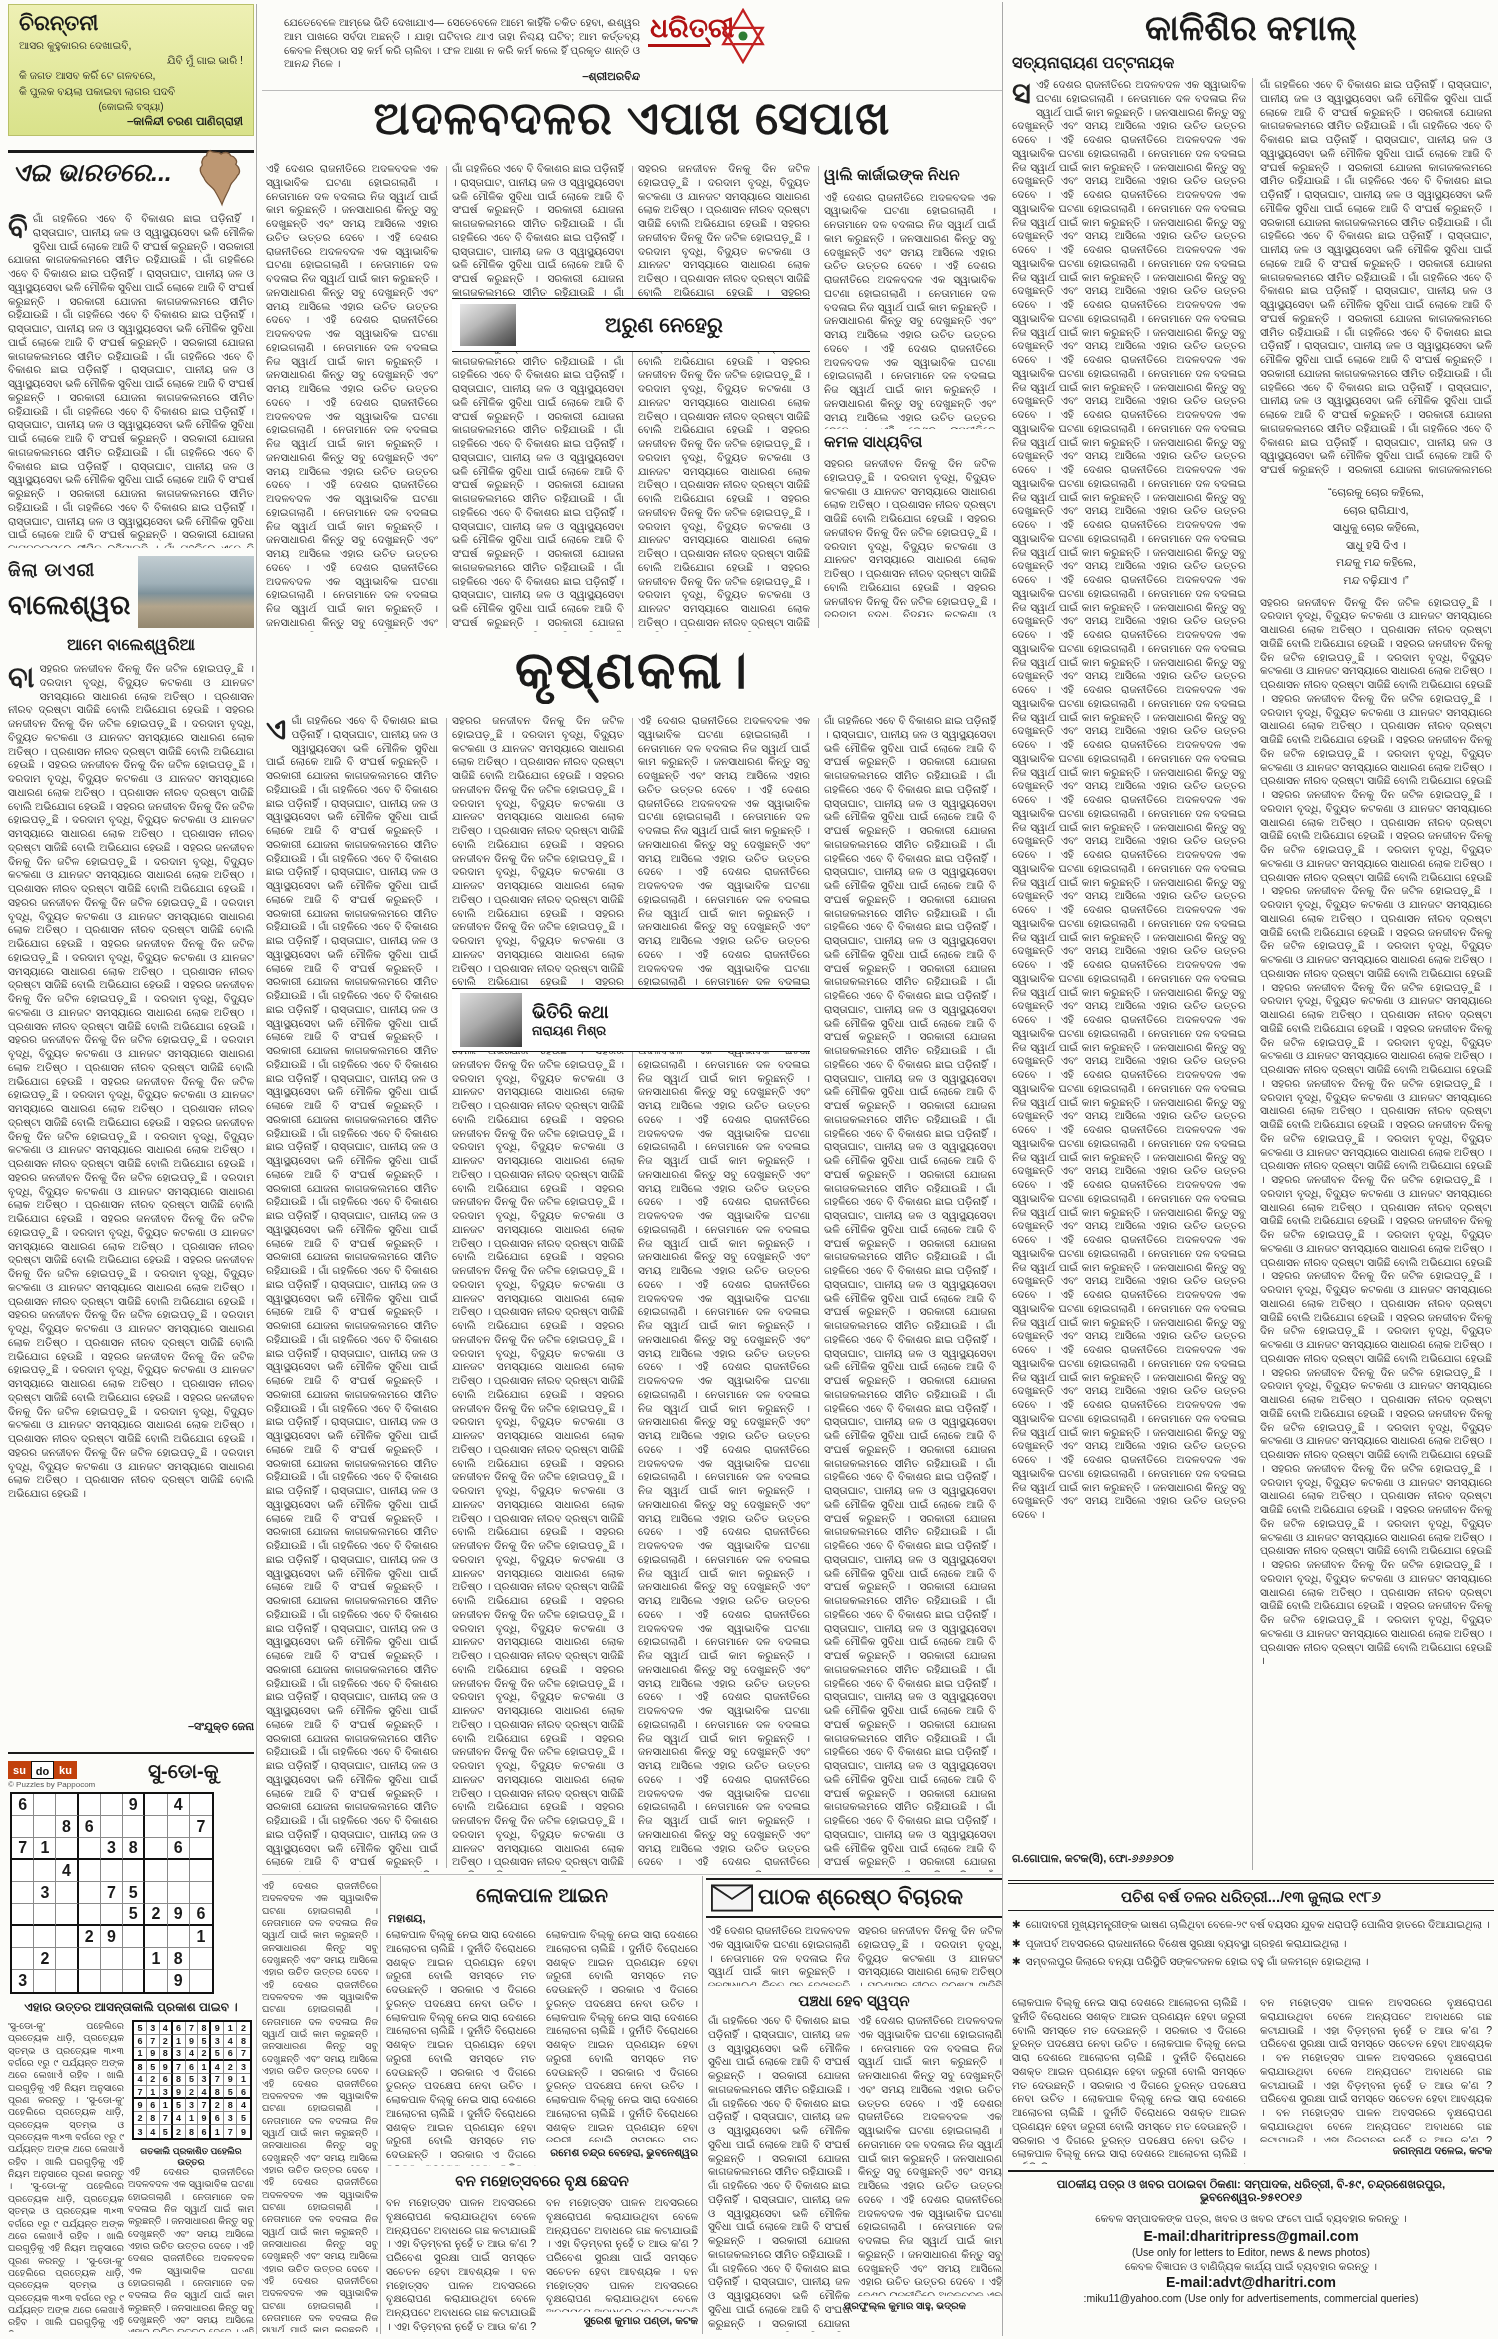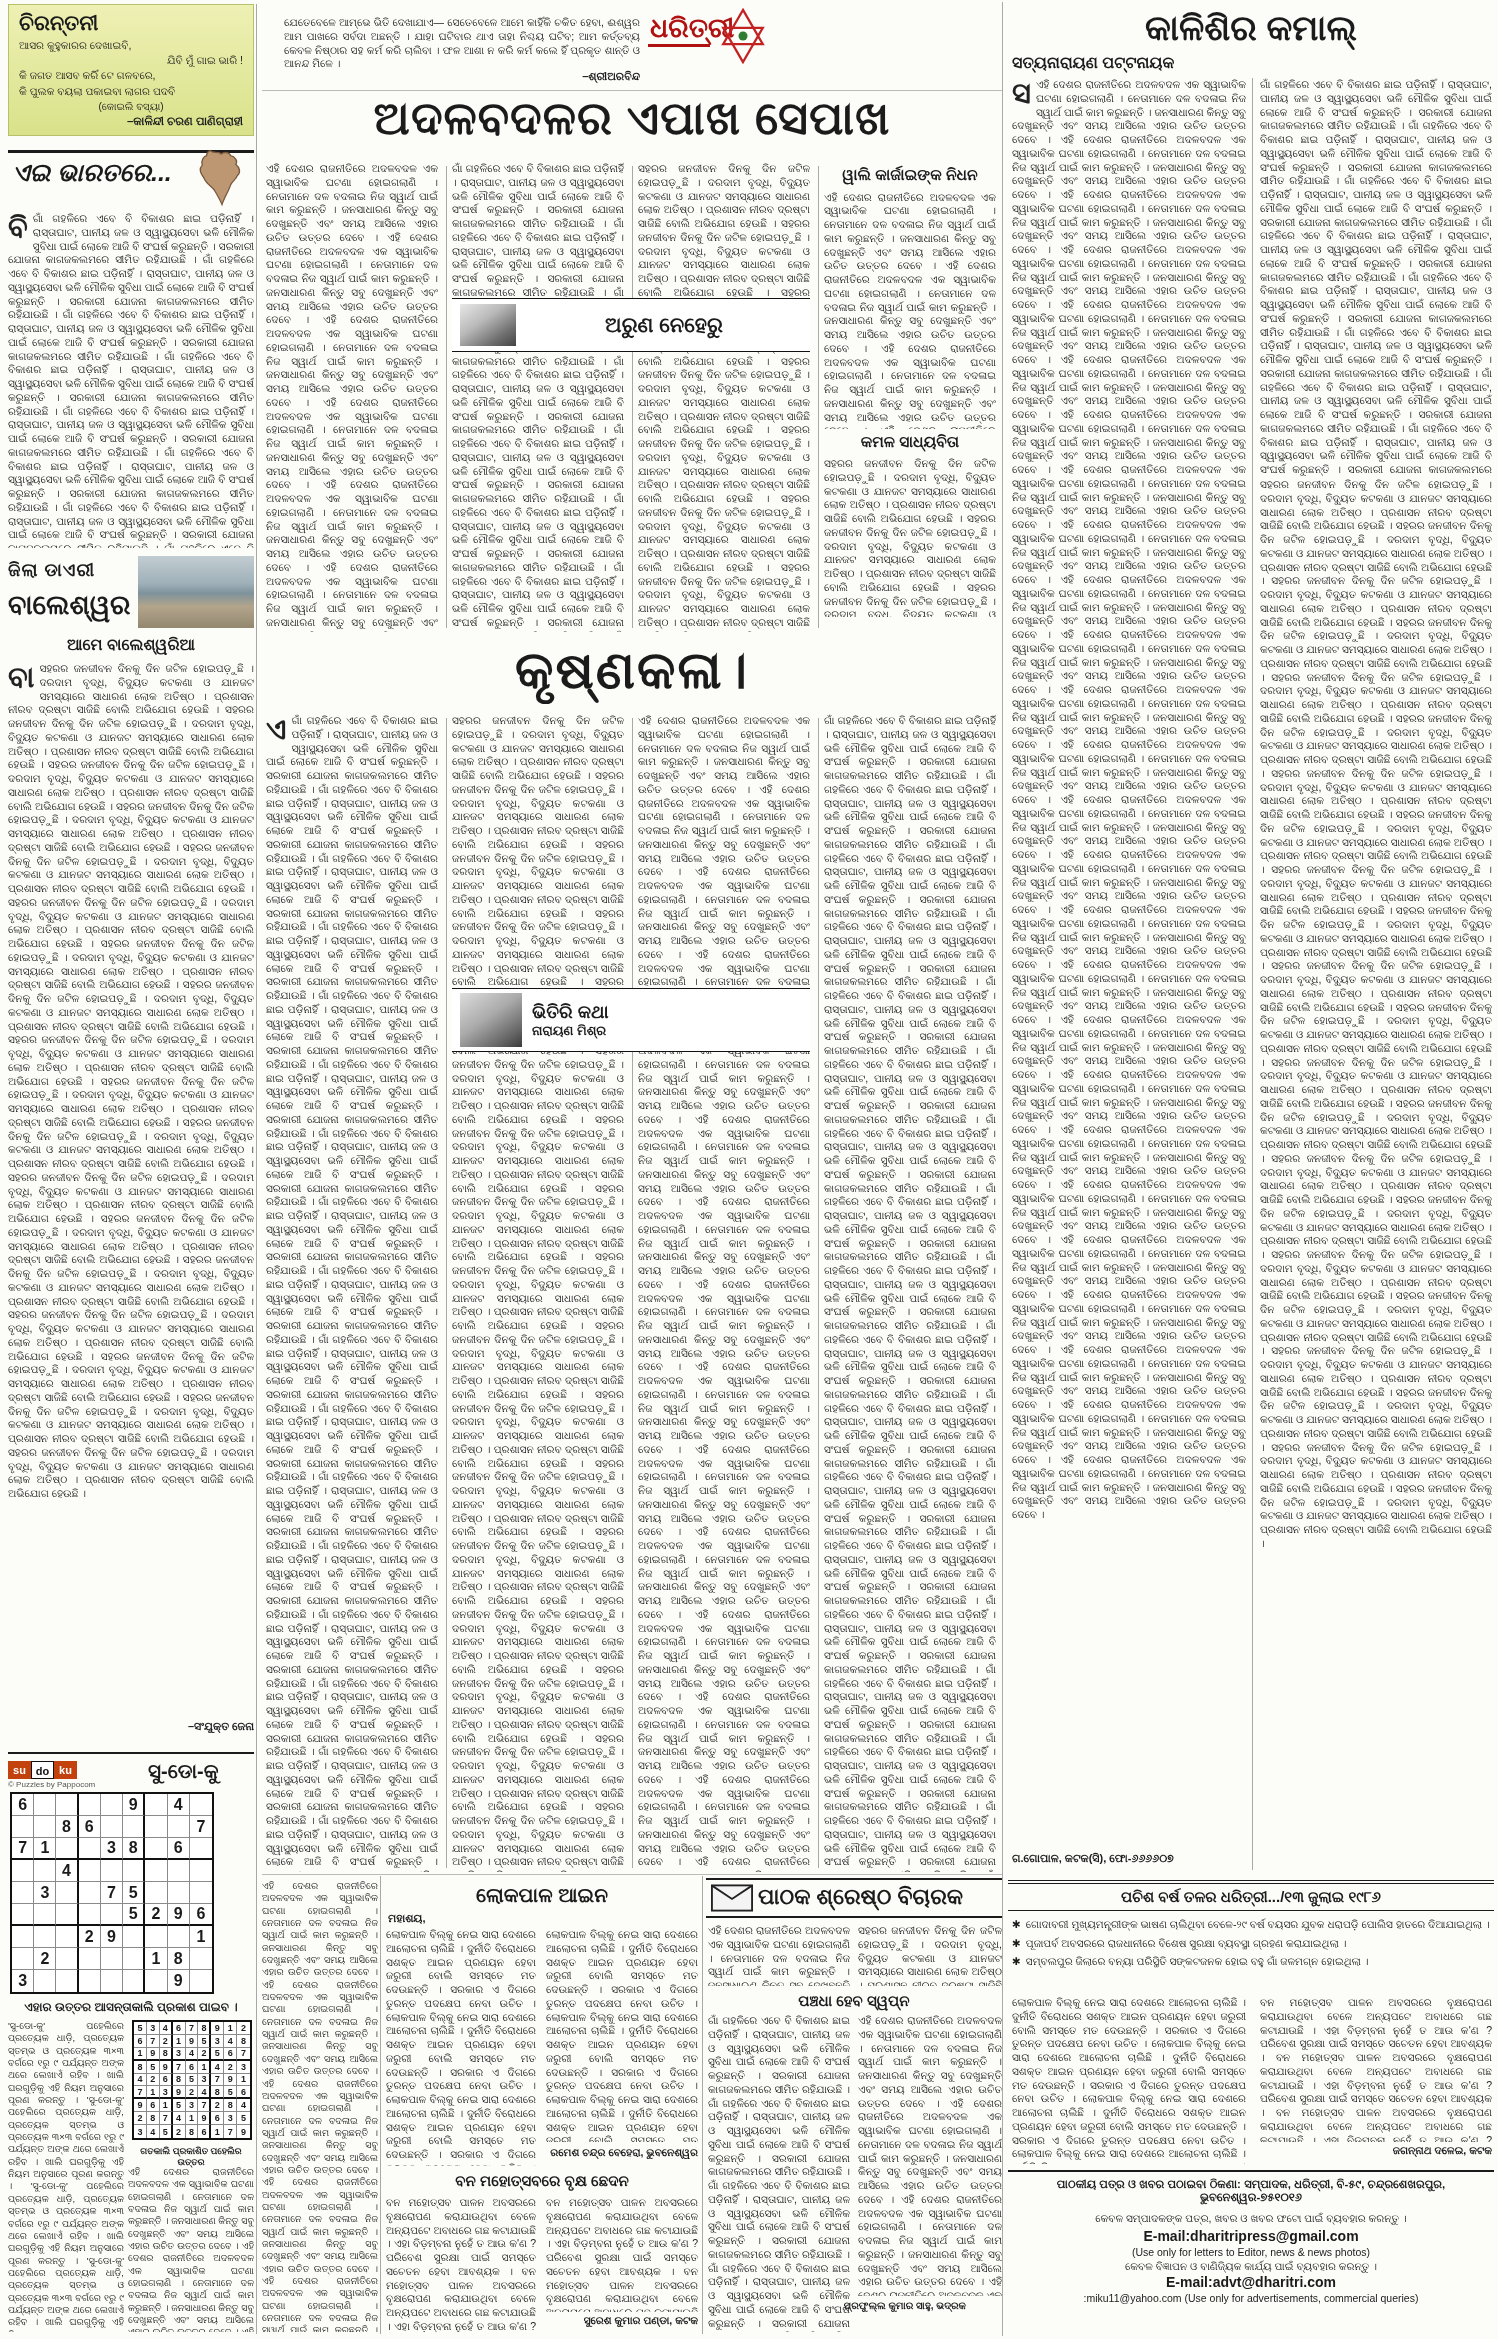--- a/index.html
+++ b/index.html
@@ -8,21 +8,21 @@
   .abs{position:absolute}
   .txt{font-size:10.5px;line-height:1.31;text-align:justify;overflow:hidden;color:#222;word-break:break-word}
   .small{font-size:9.5px;line-height:1.3}
   .bold{font-weight:bold}
   .center{text-align:center}
   .right{text-align:right}
   .vr{position:absolute;width:1px;background:#a8a8a8}
   .hr{position:absolute;background:#1b1b1b}
   .hrlight{position:absolute;background:#bbb}
   .dc{float:left;font-size:29px;font-weight:bold;line-height:.95;padding:2px 5px 0 0}
-  .subhead{font-weight:bold;text-align:center;font-size:15.5px;line-height:1.2;padding:4px 0 6px}
+  .subhead{font-weight:bold;font-size:15.5px;line-height:1.2;padding:4px 0 6px}
   .sig{font-weight:bold;font-size:11px;overflow:hidden;white-space:nowrap}
   
   #poem{background:linear-gradient(180deg,#eef0b4,#d9e28a);border:1px solid #b9c06a;padding:6px 10px;overflow:hidden}
   #poem .ptitle{font-size:21px;font-weight:bold;margin-bottom:3px}
   #poem .pline{font-size:10.5px;line-height:1.45}
   #poem .pnote{font-size:10px;text-align:center;margin-top:2px}
   #poem .pauthor{font-size:11.5px;font-weight:bold;text-align:right;margin-top:2px}
   
   .mast{color:#b01212;font-weight:bold;font-size:27px;line-height:1.05;text-align:center;border-bottom:3px solid #b01212;padding:4px 2px 2px}
   
@@ -355,20 +355,28 @@
 <div class="abs sig right" style="left:822px;top:2300px;width:144px;font-size:10px">ପ୍ରଫୁଲ୍ଲ କୁମାର ସାହୁ, ଭଦ୍ରକ</div>
 
 <div class="abs h-right" style="left:1008px;top:8px;width:486px;height:42px">କାଳିଶିର କମାଲ୍</div>
 <div class="abs bold" style="left:1012px;top:54px;font-size:16px">ସତ୍ୟନାରାୟଣ ପଟ୍ଟନାୟକ</div>
 <div class="abs txt" style="left:1012px;top:78px;width:234px;height:1770px">
   <span class="dc">ସ</span><span>ଏହି ଦେଶର ରାଜନୀତିରେ ଅଦଳବଦଳ ଏକ ସ୍ୱାଭାବିକ ଘଟଣା ହୋଇଗଲାଣି । ନେତାମାନେ ଦଳ ବଦଳାଇ ନିଜ ସ୍ୱାର୍ଥ ପାଇଁ କାମ କରୁଛନ୍ତି । ଜନସାଧାରଣ କିନ୍ତୁ ସବୁ ଦେଖୁଛନ୍ତି ଏବଂ ସମୟ ଆସିଲେ ଏହାର ଉଚିତ ଉତ୍ତର ଦେବେ । ଏହି ଦେଶର ରାଜନୀତିରେ ଅଦଳବଦଳ ଏକ ସ୍ୱାଭାବିକ ଘଟଣା ହୋଇଗଲାଣି । ନେତାମାନେ ଦଳ ବଦଳାଇ ନିଜ ସ୍ୱାର୍ଥ ପାଇଁ କାମ କରୁଛନ୍ତି । ଜନସାଧାରଣ କିନ୍ତୁ ସବୁ ଦେଖୁଛନ୍ତି ଏବଂ ସମୟ ଆସିଲେ ଏହାର ଉଚିତ ଉତ୍ତର ଦେବେ । ଏହି ଦେଶର ରାଜନୀତିରେ ଅଦଳବଦଳ ଏକ ସ୍ୱାଭାବିକ ଘଟଣା ହୋଇଗଲାଣି । ନେତାମାନେ ଦଳ ବଦଳାଇ ନିଜ ସ୍ୱାର୍ଥ ପାଇଁ କାମ କରୁଛନ୍ତି । ଜନସାଧାରଣ କିନ୍ତୁ ସବୁ ଦେଖୁଛନ୍ତି ଏବଂ ସମୟ ଆସିଲେ ଏହାର ଉଚିତ ଉତ୍ତର ଦେବେ । ଏହି ଦେଶର ରାଜନୀତିରେ ଅଦଳବଦଳ ଏକ ସ୍ୱାଭାବିକ ଘଟଣା ହୋଇଗଲାଣି । ନେତାମାନେ ଦଳ ବଦଳାଇ ନିଜ ସ୍ୱାର୍ଥ ପାଇଁ କାମ କରୁଛନ୍ତି । ଜନସାଧାରଣ କିନ୍ତୁ ସବୁ ଦେଖୁଛନ୍ତି ଏବଂ ସମୟ ଆସିଲେ ଏହାର ଉଚିତ ଉତ୍ତର ଦେବେ । ଏହି ଦେଶର ରାଜନୀତିରେ ଅଦଳବଦଳ ଏକ ସ୍ୱାଭାବିକ ଘଟଣା ହୋଇଗଲାଣି । ନେତାମାନେ ଦଳ ବଦଳାଇ ନିଜ ସ୍ୱାର୍ଥ ପାଇଁ କାମ କରୁଛନ୍ତି । ଜନସାଧାରଣ କିନ୍ତୁ ସବୁ ଦେଖୁଛନ୍ତି ଏବଂ ସମୟ ଆସିଲେ ଏହାର ଉଚିତ ଉତ୍ତର ଦେବେ । ଏହି ଦେଶର ରାଜନୀତିରେ ଅଦଳବଦଳ ଏକ ସ୍ୱାଭାବିକ ଘଟଣା ହୋଇଗଲାଣି । ନେତାମାନେ ଦଳ ବଦଳାଇ ନିଜ ସ୍ୱାର୍ଥ ପାଇଁ କାମ କରୁଛନ୍ତି । ଜନସାଧାରଣ କିନ୍ତୁ ସବୁ ଦେଖୁଛନ୍ତି ଏବଂ ସମୟ ଆସିଲେ ଏହାର ଉଚିତ ଉତ୍ତର ଦେବେ । ଏହି ଦେଶର ରାଜନୀତିରେ ଅଦଳବଦଳ ଏକ ସ୍ୱାଭାବିକ ଘଟଣା ହୋଇଗଲାଣି । ନେତାମାନେ ଦଳ ବଦଳାଇ ନିଜ ସ୍ୱାର୍ଥ ପାଇଁ କାମ କରୁଛନ୍ତି । ଜନସାଧାରଣ କିନ୍ତୁ ସବୁ ଦେଖୁଛନ୍ତି ଏବଂ ସମୟ ଆସିଲେ ଏହାର ଉଚିତ ଉତ୍ତର ଦେବେ । ଏହି ଦେଶର ରାଜନୀତିରେ ଅଦଳବଦଳ ଏକ ସ୍ୱାଭାବିକ ଘଟଣା ହୋଇଗଲାଣି । ନେତାମାନେ ଦଳ ବଦଳାଇ ନିଜ ସ୍ୱାର୍ଥ ପାଇଁ କାମ କରୁଛନ୍ତି । ଜନସାଧାରଣ କିନ୍ତୁ ସବୁ ଦେଖୁଛନ୍ତି ଏବଂ ସମୟ ଆସିଲେ ଏହାର ଉଚିତ ଉତ୍ତର ଦେବେ । ଏହି ଦେଶର ରାଜନୀତିରେ ଅଦଳବଦଳ ଏକ ସ୍ୱାଭାବିକ ଘଟଣା ହୋଇଗଲାଣି । ନେତାମାନେ ଦଳ ବଦଳାଇ ନିଜ ସ୍ୱାର୍ଥ ପାଇଁ କାମ କରୁଛନ୍ତି । ଜନସାଧାରଣ କିନ୍ତୁ ସବୁ ଦେଖୁଛନ୍ତି ଏବଂ ସମୟ ଆସିଲେ ଏହାର ଉଚିତ ଉତ୍ତର ଦେବେ । ଏହି ଦେଶର ରାଜନୀତିରେ ଅଦଳବଦଳ ଏକ ସ୍ୱାଭାବିକ ଘଟଣା ହୋଇଗଲାଣି । ନେତାମାନେ ଦଳ ବଦଳାଇ ନିଜ ସ୍ୱାର୍ଥ ପାଇଁ କାମ କରୁଛନ୍ତି । ଜନସାଧାରଣ କିନ୍ତୁ ସବୁ ଦେଖୁଛନ୍ତି ଏବଂ ସମୟ ଆସିଲେ ଏହାର ଉଚିତ ଉତ୍ତର ଦେବେ । ଏହି ଦେଶର ରାଜନୀତିରେ ଅଦଳବଦଳ ଏକ ସ୍ୱାଭାବିକ ଘଟଣା ହୋଇଗଲାଣି । ନେତାମାନେ ଦଳ ବଦଳାଇ ନିଜ ସ୍ୱାର୍ଥ ପାଇଁ କାମ କରୁଛନ୍ତି । ଜନସାଧାରଣ କିନ୍ତୁ ସବୁ ଦେଖୁଛନ୍ତି ଏବଂ ସମୟ ଆସିଲେ ଏହାର ଉଚିତ ଉତ୍ତର ଦେବେ । ଏହି ଦେଶର ରାଜନୀତିରେ ଅଦଳବଦଳ ଏକ ସ୍ୱାଭାବିକ ଘଟଣା ହୋଇଗଲାଣି । ନେତାମାନେ ଦଳ ବଦଳାଇ ନିଜ ସ୍ୱାର୍ଥ ପାଇଁ କାମ କରୁଛନ୍ତି । ଜନସାଧାରଣ କିନ୍ତୁ ସବୁ ଦେଖୁଛନ୍ତି ଏବଂ ସମୟ ଆସିଲେ ଏହାର ଉଚିତ ଉତ୍ତର ଦେବେ । ଏହି ଦେଶର ରାଜନୀତିରେ ଅଦଳବଦଳ ଏକ ସ୍ୱାଭାବିକ ଘଟଣା ହୋଇଗଲାଣି । ନେତାମାନେ ଦଳ ବଦଳାଇ ନିଜ ସ୍ୱାର୍ଥ ପାଇଁ କାମ କରୁଛନ୍ତି । ଜନସାଧାରଣ କିନ୍ତୁ ସବୁ ଦେଖୁଛନ୍ତି ଏବଂ ସମୟ ଆସିଲେ ଏହାର ଉଚିତ ଉତ୍ତର ଦେବେ । ଏହି ଦେଶର ରାଜନୀତିରେ ଅଦଳବଦଳ ଏକ ସ୍ୱାଭାବିକ ଘଟଣା ହୋଇଗଲାଣି । ନେତାମାନେ ଦଳ ବଦଳାଇ ନିଜ ସ୍ୱାର୍ଥ ପାଇଁ କାମ କରୁଛନ୍ତି । ଜନସାଧାରଣ କିନ୍ତୁ ସବୁ ଦେଖୁଛନ୍ତି ଏବଂ ସମୟ ଆସିଲେ ଏହାର ଉଚିତ ଉତ୍ତର ଦେବେ । ଏହି ଦେଶର ରାଜନୀତିରେ ଅଦଳବଦଳ ଏକ ସ୍ୱାଭାବିକ ଘଟଣା ହୋଇଗଲାଣି । ନେତାମାନେ ଦଳ ବଦଳାଇ ନିଜ ସ୍ୱାର୍ଥ ପାଇଁ କାମ କରୁଛନ୍ତି । ଜନସାଧାରଣ କିନ୍ତୁ ସବୁ ଦେଖୁଛନ୍ତି ଏବଂ ସମୟ ଆସିଲେ ଏହାର ଉଚିତ ଉତ୍ତର ଦେବେ । ଏହି ଦେଶର ରାଜନୀତିରେ ଅଦଳବଦଳ ଏକ ସ୍ୱାଭାବିକ ଘଟଣା ହୋଇଗଲାଣି । ନେତାମାନେ ଦଳ ବଦଳାଇ ନିଜ ସ୍ୱାର୍ଥ ପାଇଁ କାମ କରୁଛନ୍ତି । ଜନସାଧାରଣ କିନ୍ତୁ ସବୁ ଦେଖୁଛନ୍ତି ଏବଂ ସମୟ ଆସିଲେ ଏହାର ଉଚିତ ଉତ୍ତର ଦେବେ । ଏହି ଦେଶର ରାଜନୀତିରେ ଅଦଳବଦଳ ଏକ ସ୍ୱାଭାବିକ ଘଟଣା ହୋଇଗଲାଣି । ନେତାମାନେ ଦଳ ବଦଳାଇ ନିଜ ସ୍ୱାର୍ଥ ପାଇଁ କାମ କରୁଛନ୍ତି । ଜନସାଧାରଣ କିନ୍ତୁ ସବୁ ଦେଖୁଛନ୍ତି ଏବଂ ସମୟ ଆସିଲେ ଏହାର ଉଚିତ ଉତ୍ତର ଦେବେ । ଏହି ଦେଶର ରାଜନୀତିରେ ଅଦଳବଦଳ ଏକ ସ୍ୱାଭାବିକ ଘଟଣା ହୋଇଗଲାଣି । ନେତାମାନେ ଦଳ ବଦଳାଇ ନିଜ ସ୍ୱାର୍ଥ ପାଇଁ କାମ କରୁଛନ୍ତି । ଜନସାଧାରଣ କିନ୍ତୁ ସବୁ ଦେଖୁଛନ୍ତି ଏବଂ ସମୟ ଆସିଲେ ଏହାର ଉଚିତ ଉତ୍ତର ଦେବେ । ଏହି ଦେଶର ରାଜନୀତିରେ ଅଦଳବଦଳ ଏକ ସ୍ୱାଭାବିକ ଘଟଣା ହୋଇଗଲାଣି । ନେତାମାନେ ଦଳ ବଦଳାଇ ନିଜ ସ୍ୱାର୍ଥ ପାଇଁ କାମ କରୁଛନ୍ତି । ଜନସାଧାରଣ କିନ୍ତୁ ସବୁ ଦେଖୁଛନ୍ତି ଏବଂ ସମୟ ଆସିଲେ ଏହାର ଉଚିତ ଉତ୍ତର ଦେବେ । ଏହି ଦେଶର ରାଜନୀତିରେ ଅଦଳବଦଳ ଏକ ସ୍ୱାଭାବିକ ଘଟଣା ହୋଇଗଲାଣି । ନେତାମାନେ ଦଳ ବଦଳାଇ ନିଜ ସ୍ୱାର୍ଥ ପାଇଁ କାମ କରୁଛନ୍ତି । ଜନସାଧାରଣ କିନ୍ତୁ ସବୁ ଦେଖୁଛନ୍ତି ଏବଂ ସମୟ ଆସିଲେ ଏହାର ଉଚିତ ଉତ୍ତର ଦେବେ । ଏହି ଦେଶର ରାଜନୀତିରେ ଅଦଳବଦଳ ଏକ ସ୍ୱାଭାବିକ ଘଟଣା ହୋଇଗଲାଣି । ନେତାମାନେ ଦଳ ବଦଳାଇ ନିଜ ସ୍ୱାର୍ଥ ପାଇଁ କାମ କରୁଛନ୍ତି । ଜନସାଧାରଣ କିନ୍ତୁ ସବୁ ଦେଖୁଛନ୍ତି ଏବଂ ସମୟ ଆସିଲେ ଏହାର ଉଚିତ ଉତ୍ତର ଦେବେ । ଏହି ଦେଶର ରାଜନୀତିରେ ଅଦଳବଦଳ ଏକ ସ୍ୱାଭାବିକ ଘଟଣା ହୋଇଗଲାଣି । ନେତାମାନେ ଦଳ ବଦଳାଇ ନିଜ ସ୍ୱାର୍ଥ ପାଇଁ କାମ କରୁଛନ୍ତି । ଜନସାଧାରଣ କିନ୍ତୁ ସବୁ ଦେଖୁଛନ୍ତି ଏବଂ ସମୟ ଆସିଲେ ଏହାର ଉଚିତ ଉତ୍ତର ଦେବେ । ଏହି ଦେଶର ରାଜନୀତିରେ ଅଦଳବଦଳ ଏକ ସ୍ୱାଭାବିକ ଘଟଣା ହୋଇଗଲାଣି । ନେତାମାନେ ଦଳ ବଦଳାଇ ନିଜ ସ୍ୱାର୍ଥ ପାଇଁ କାମ କରୁଛନ୍ତି । ଜନସାଧାରଣ କିନ୍ତୁ ସବୁ ଦେଖୁଛନ୍ତି ଏବଂ ସମୟ ଆସିଲେ ଏହାର ଉଚିତ ଉତ୍ତର ଦେବେ । ଏହି ଦେଶର ରାଜନୀତିରେ ଅଦଳବଦଳ ଏକ ସ୍ୱାଭାବିକ ଘଟଣା ହୋଇଗଲାଣି । ନେତାମାନେ ଦଳ ବଦଳାଇ ନିଜ ସ୍ୱାର୍ଥ ପାଇଁ କାମ କରୁଛନ୍ତି । ଜନସାଧାରଣ କିନ୍ତୁ ସବୁ ଦେଖୁଛନ୍ତି ଏବଂ ସମୟ ଆସିଲେ ଏହାର ଉଚିତ ଉତ୍ତର ଦେବେ । ଏହି ଦେଶର ରାଜନୀତିରେ ଅଦଳବଦଳ ଏକ ସ୍ୱାଭାବିକ ଘଟଣା ହୋଇଗଲାଣି । ନେତାମାନେ ଦଳ ବଦଳାଇ ନିଜ ସ୍ୱାର୍ଥ ପାଇଁ କାମ କରୁଛନ୍ତି । ଜନସାଧାରଣ କିନ୍ତୁ ସବୁ ଦେଖୁଛନ୍ତି ଏବଂ ସମୟ ଆସିଲେ ଏହାର ଉଚିତ ଉତ୍ତର ଦେବେ । ଏହି ଦେଶର ରାଜନୀତିରେ ଅଦଳବଦଳ ଏକ ସ୍ୱାଭାବିକ ଘଟଣା ହୋଇଗଲାଣି । ନେତାମାନେ ଦଳ ବଦଳାଇ ନିଜ ସ୍ୱାର୍ଥ ପାଇଁ କାମ କରୁଛନ୍ତି । ଜନସାଧାରଣ କିନ୍ତୁ ସବୁ ଦେଖୁଛନ୍ତି ଏବଂ ସମୟ ଆସିଲେ ଏହାର ଉଚିତ ଉତ୍ତର ଦେବେ ।</span>
 </div>
 <div class="abs sig" style="left:1012px;top:1852px;width:234px">ଗ.ଗୋପାଳ, କଟକ(ସି), ଫୋ-୬୬୬୬୦୭</div>
 <div class="abs" style="left:1260px;top:78px;width:232px;height:1792px;overflow:hidden">
   <div class="txt" style="height:400px">ଗାଁ ଗହଳିରେ ଏବେ ବି ବିକାଶର ଛାଇ ପଡ଼ିନାହିଁ । ରାସ୍ତାଘାଟ, ପାନୀୟ ଜଳ ଓ ସ୍ୱାସ୍ଥ୍ୟସେବା ଭଳି ମୌଳିକ ସୁବିଧା ପାଇଁ ଲୋକେ ଆଜି ବି ସଂଘର୍ଷ କରୁଛନ୍ତି । ସରକାରୀ ଯୋଜନା କାଗଜକଲମରେ ସୀମିତ ରହିଯାଉଛି । ଗାଁ ଗହଳିରେ ଏବେ ବି ବିକାଶର ଛାଇ ପଡ଼ିନାହିଁ । ରାସ୍ତାଘାଟ, ପାନୀୟ ଜଳ ଓ ସ୍ୱାସ୍ଥ୍ୟସେବା ଭଳି ମୌଳିକ ସୁବିଧା ପାଇଁ ଲୋକେ ଆଜି ବି ସଂଘର୍ଷ କରୁଛନ୍ତି । ସରକାରୀ ଯୋଜନା କାଗଜକଲମରେ ସୀମିତ ରହିଯାଉଛି । ଗାଁ ଗହଳିରେ ଏବେ ବି ବିକାଶର ଛାଇ ପଡ଼ିନାହିଁ । ରାସ୍ତାଘାଟ, ପାନୀୟ ଜଳ ଓ ସ୍ୱାସ୍ଥ୍ୟସେବା ଭଳି ମୌଳିକ ସୁବିଧା ପାଇଁ ଲୋକେ ଆଜି ବି ସଂଘର୍ଷ କରୁଛନ୍ତି । ସରକାରୀ ଯୋଜନା କାଗଜକଲମରେ ସୀମିତ ରହିଯାଉଛି । ଗାଁ ଗହଳିରେ ଏବେ ବି ବିକାଶର ଛାଇ ପଡ଼ିନାହିଁ । ରାସ୍ତାଘାଟ, ପାନୀୟ ଜଳ ଓ ସ୍ୱାସ୍ଥ୍ୟସେବା ଭଳି ମୌଳିକ ସୁବିଧା ପାଇଁ ଲୋକେ ଆଜି ବି ସଂଘର୍ଷ କରୁଛନ୍ତି । ସରକାରୀ ଯୋଜନା କାଗଜକଲମରେ ସୀମିତ ରହିଯାଉଛି । ଗାଁ ଗହଳିରେ ଏବେ ବି ବିକାଶର ଛାଇ ପଡ଼ିନାହିଁ । ରାସ୍ତାଘାଟ, ପାନୀୟ ଜଳ ଓ ସ୍ୱାସ୍ଥ୍ୟସେବା ଭଳି ମୌଳିକ ସୁବିଧା ପାଇଁ ଲୋକେ ଆଜି ବି ସଂଘର୍ଷ କରୁଛନ୍ତି । ସରକାରୀ ଯୋଜନା କାଗଜକଲମରେ ସୀମିତ ରହିଯାଉଛି । ଗାଁ ଗହଳିରେ ଏବେ ବି ବିକାଶର ଛାଇ ପଡ଼ିନାହିଁ । ରାସ୍ତାଘାଟ, ପାନୀୟ ଜଳ ଓ ସ୍ୱାସ୍ଥ୍ୟସେବା ଭଳି ମୌଳିକ ସୁବିଧା ପାଇଁ ଲୋକେ ଆଜି ବି ସଂଘର୍ଷ କରୁଛନ୍ତି । ସରକାରୀ ଯୋଜନା କାଗଜକଲମରେ ସୀମିତ ରହିଯାଉଛି । ଗାଁ ଗହଳିରେ ଏବେ ବି ବିକାଶର ଛାଇ ପଡ଼ିନାହିଁ । ରାସ୍ତାଘାଟ, ପାନୀୟ ଜଳ ଓ ସ୍ୱାସ୍ଥ୍ୟସେବା ଭଳି ମୌଳିକ ସୁବିଧା ପାଇଁ ଲୋକେ ଆଜି ବି ସଂଘର୍ଷ କରୁଛନ୍ତି । ସରକାରୀ ଯୋଜନା କାଗଜକଲମରେ ସୀମିତ ରହିଯାଉଛି । ଗାଁ ଗହଳିରେ ଏବେ ବି ବିକାଶର ଛାଇ ପଡ଼ିନାହିଁ । ରାସ୍ତାଘାଟ, ପାନୀୟ ଜଳ ଓ ସ୍ୱାସ୍ଥ୍ୟସେବା ଭଳି ମୌଳିକ ସୁବିଧା ପାଇଁ ଲୋକେ ଆଜି ବି ସଂଘର୍ଷ କରୁଛନ୍ତି । ସରକାରୀ ଯୋଜନା କାଗଜକଲମରେ ସୀମିତ ରହିଯାଉଛି ।</div>
+  <div class="verse">
+    <div>“ଚୋରକୁ ଚୋର କହିଲେ,</div>
+    <div>ଚୋର ରାଗିଯାଏ,</div>
+    <div>ସାଧୁକୁ ଚୋର କହିଲେ,</div>
+    <div>ସାଧୁ ହସି ଦିଏ ।</div>
+    <div>ମନ୍ଦକୁ ମନ୍ଦ କହିଲେ,</div>
+    <div>ମନ୍ଦ ବଢ଼ିଯାଏ ।”</div>
+  </div>
   <div class="txt" style="height:1268px">ସହରର ଜନଜୀବନ ଦିନକୁ ଦିନ ଜଟିଳ ହୋଇପଡ଼ୁଛି । ଦରଦାମ ବୃଦ୍ଧି, ବିଦ୍ୟୁତ କଟକଣା ଓ ଯାନଜଟ ସମସ୍ୟାରେ ସାଧାରଣ ଲୋକ ଅତିଷ୍ଠ । ପ୍ରଶାସନ ନୀରବ ଦ୍ରଷ୍ଟା ସାଜିଛି ବୋଲି ଅଭିଯୋଗ ହେଉଛି । ସହରର ଜନଜୀବନ ଦିନକୁ ଦିନ ଜଟିଳ ହୋଇପଡ଼ୁଛି । ଦରଦାମ ବୃଦ୍ଧି, ବିଦ୍ୟୁତ କଟକଣା ଓ ଯାନଜଟ ସମସ୍ୟାରେ ସାଧାରଣ ଲୋକ ଅତିଷ୍ଠ । ପ୍ରଶାସନ ନୀରବ ଦ୍ରଷ୍ଟା ସାଜିଛି ବୋଲି ଅଭିଯୋଗ ହେଉଛି । ସହରର ଜନଜୀବନ ଦିନକୁ ଦିନ ଜଟିଳ ହୋଇପଡ଼ୁଛି । ଦରଦାମ ବୃଦ୍ଧି, ବିଦ୍ୟୁତ କଟକଣା ଓ ଯାନଜଟ ସମସ୍ୟାରେ ସାଧାରଣ ଲୋକ ଅତିଷ୍ଠ । ପ୍ରଶାସନ ନୀରବ ଦ୍ରଷ୍ଟା ସାଜିଛି ବୋଲି ଅଭିଯୋଗ ହେଉଛି । ସହରର ଜନଜୀବନ ଦିନକୁ ଦିନ ଜଟିଳ ହୋଇପଡ଼ୁଛି । ଦରଦାମ ବୃଦ୍ଧି, ବିଦ୍ୟୁତ କଟକଣା ଓ ଯାନଜଟ ସମସ୍ୟାରେ ସାଧାରଣ ଲୋକ ଅତିଷ୍ଠ । ପ୍ରଶାସନ ନୀରବ ଦ୍ରଷ୍ଟା ସାଜିଛି ବୋଲି ଅଭିଯୋଗ ହେଉଛି । ସହରର ଜନଜୀବନ ଦିନକୁ ଦିନ ଜଟିଳ ହୋଇପଡ଼ୁଛି । ଦରଦାମ ବୃଦ୍ଧି, ବିଦ୍ୟୁତ କଟକଣା ଓ ଯାନଜଟ ସମସ୍ୟାରେ ସାଧାରଣ ଲୋକ ଅତିଷ୍ଠ । ପ୍ରଶାସନ ନୀରବ ଦ୍ରଷ୍ଟା ସାଜିଛି ବୋଲି ଅଭିଯୋଗ ହେଉଛି । ସହରର ଜନଜୀବନ ଦିନକୁ ଦିନ ଜଟିଳ ହୋଇପଡ଼ୁଛି । ଦରଦାମ ବୃଦ୍ଧି, ବିଦ୍ୟୁତ କଟକଣା ଓ ଯାନଜଟ ସମସ୍ୟାରେ ସାଧାରଣ ଲୋକ ଅତିଷ୍ଠ । ପ୍ରଶାସନ ନୀରବ ଦ୍ରଷ୍ଟା ସାଜିଛି ବୋଲି ଅଭିଯୋଗ ହେଉଛି । ସହରର ଜନଜୀବନ ଦିନକୁ ଦିନ ଜଟିଳ ହୋଇପଡ଼ୁଛି । ଦରଦାମ ବୃଦ୍ଧି, ବିଦ୍ୟୁତ କଟକଣା ଓ ଯାନଜଟ ସମସ୍ୟାରେ ସାଧାରଣ ଲୋକ ଅତିଷ୍ଠ । ପ୍ରଶାସନ ନୀରବ ଦ୍ରଷ୍ଟା ସାଜିଛି ବୋଲି ଅଭିଯୋଗ ହେଉଛି । ସହରର ଜନଜୀବନ ଦିନକୁ ଦିନ ଜଟିଳ ହୋଇପଡ଼ୁଛି । ଦରଦାମ ବୃଦ୍ଧି, ବିଦ୍ୟୁତ କଟକଣା ଓ ଯାନଜଟ ସମସ୍ୟାରେ ସାଧାରଣ ଲୋକ ଅତିଷ୍ଠ । ପ୍ରଶାସନ ନୀରବ ଦ୍ରଷ୍ଟା ସାଜିଛି ବୋଲି ଅଭିଯୋଗ ହେଉଛି । ସହରର ଜନଜୀବନ ଦିନକୁ ଦିନ ଜଟିଳ ହୋଇପଡ଼ୁଛି । ଦରଦାମ ବୃଦ୍ଧି, ବିଦ୍ୟୁତ କଟକଣା ଓ ଯାନଜଟ ସମସ୍ୟାରେ ସାଧାରଣ ଲୋକ ଅତିଷ୍ଠ । ପ୍ରଶାସନ ନୀରବ ଦ୍ରଷ୍ଟା ସାଜିଛି ବୋଲି ଅଭିଯୋଗ ହେଉଛି । ସହରର ଜନଜୀବନ ଦିନକୁ ଦିନ ଜଟିଳ ହୋଇପଡ଼ୁଛି । ଦରଦାମ ବୃଦ୍ଧି, ବିଦ୍ୟୁତ କଟକଣା ଓ ଯାନଜଟ ସମସ୍ୟାରେ ସାଧାରଣ ଲୋକ ଅତିଷ୍ଠ । ପ୍ରଶାସନ ନୀରବ ଦ୍ରଷ୍ଟା ସାଜିଛି ବୋଲି ଅଭିଯୋଗ ହେଉଛି । ସହରର ଜନଜୀବନ ଦିନକୁ ଦିନ ଜଟିଳ ହୋଇପଡ଼ୁଛି । ଦରଦାମ ବୃଦ୍ଧି, ବିଦ୍ୟୁତ କଟକଣା ଓ ଯାନଜଟ ସମସ୍ୟାରେ ସାଧାରଣ ଲୋକ ଅତିଷ୍ଠ । ପ୍ରଶାସନ ନୀରବ ଦ୍ରଷ୍ଟା ସାଜିଛି ବୋଲି ଅଭିଯୋଗ ହେଉଛି । ସହରର ଜନଜୀବନ ଦିନକୁ ଦିନ ଜଟିଳ ହୋଇପଡ଼ୁଛି । ଦରଦାମ ବୃଦ୍ଧି, ବିଦ୍ୟୁତ କଟକଣା ଓ ଯାନଜଟ ସମସ୍ୟାରେ ସାଧାରଣ ଲୋକ ଅତିଷ୍ଠ । ପ୍ରଶାସନ ନୀରବ ଦ୍ରଷ୍ଟା ସାଜିଛି ବୋଲି ଅଭିଯୋଗ ହେଉଛି । ସହରର ଜନଜୀବନ ଦିନକୁ ଦିନ ଜଟିଳ ହୋଇପଡ଼ୁଛି । ଦରଦାମ ବୃଦ୍ଧି, ବିଦ୍ୟୁତ କଟକଣା ଓ ଯାନଜଟ ସମସ୍ୟାରେ ସାଧାରଣ ଲୋକ ଅତିଷ୍ଠ । ପ୍ରଶାସନ ନୀରବ ଦ୍ରଷ୍ଟା ସାଜିଛି ବୋଲି ଅଭିଯୋଗ ହେଉଛି । ସହରର ଜନଜୀବନ ଦିନକୁ ଦିନ ଜଟିଳ ହୋଇପଡ଼ୁଛି । ଦରଦାମ ବୃଦ୍ଧି, ବିଦ୍ୟୁତ କଟକଣା ଓ ଯାନଜଟ ସମସ୍ୟାରେ ସାଧାରଣ ଲୋକ ଅତିଷ୍ଠ । ପ୍ରଶାସନ ନୀରବ ଦ୍ରଷ୍ଟା ସାଜିଛି ବୋଲି ଅଭିଯୋଗ ହେଉଛି । ସହରର ଜନଜୀବନ ଦିନକୁ ଦିନ ଜଟିଳ ହୋଇପଡ଼ୁଛି । ଦରଦାମ ବୃଦ୍ଧି, ବିଦ୍ୟୁତ କଟକଣା ଓ ଯାନଜଟ ସମସ୍ୟାରେ ସାଧାରଣ ଲୋକ ଅତିଷ୍ଠ । ପ୍ରଶାସନ ନୀରବ ଦ୍ରଷ୍ଟା ସାଜିଛି ବୋଲି ଅଭିଯୋଗ ହେଉଛି । ସହରର ଜନଜୀବନ ଦିନକୁ ଦିନ ଜଟିଳ ହୋଇପଡ଼ୁଛି । ଦରଦାମ ବୃଦ୍ଧି, ବିଦ୍ୟୁତ କଟକଣା ଓ ଯାନଜଟ ସମସ୍ୟାରେ ସାଧାରଣ ଲୋକ ଅତିଷ୍ଠ । ପ୍ରଶାସନ ନୀରବ ଦ୍ରଷ୍ଟା ସାଜିଛି ବୋଲି ଅଭିଯୋଗ ହେଉଛି । ସହରର ଜନଜୀବନ ଦିନକୁ ଦିନ ଜଟିଳ ହୋଇପଡ଼ୁଛି । ଦରଦାମ ବୃଦ୍ଧି, ବିଦ୍ୟୁତ କଟକଣା ଓ ଯାନଜଟ ସମସ୍ୟାରେ ସାଧାରଣ ଲୋକ ଅତିଷ୍ଠ । ପ୍ରଶାସନ ନୀରବ ଦ୍ରଷ୍ଟା ସାଜିଛି ବୋଲି ଅଭିଯୋଗ ହେଉଛି । ସହରର ଜନଜୀବନ ଦିନକୁ ଦିନ ଜଟିଳ ହୋଇପଡ଼ୁଛି । ଦରଦାମ ବୃଦ୍ଧି, ବିଦ୍ୟୁତ କଟକଣା ଓ ଯାନଜଟ ସମସ୍ୟାରେ ସାଧାରଣ ଲୋକ ଅତିଷ୍ଠ । ପ୍ରଶାସନ ନୀରବ ଦ୍ରଷ୍ଟା ସାଜିଛି ବୋଲି ଅଭିଯୋଗ ହେଉଛି । ସହରର ଜନଜୀବନ ଦିନକୁ ଦିନ ଜଟିଳ ହୋଇପଡ଼ୁଛି । ଦରଦାମ ବୃଦ୍ଧି, ବିଦ୍ୟୁତ କଟକଣା ଓ ଯାନଜଟ ସମସ୍ୟାରେ ସାଧାରଣ ଲୋକ ଅତିଷ୍ଠ । ପ୍ରଶାସନ ନୀରବ ଦ୍ରଷ୍ଟା ସାଜିଛି ବୋଲି ଅଭିଯୋଗ ହେଉଛି । ସହରର ଜନଜୀବନ ଦିନକୁ ଦିନ ଜଟିଳ ହୋଇପଡ଼ୁଛି । ଦରଦାମ ବୃଦ୍ଧି, ବିଦ୍ୟୁତ କଟକଣା ଓ ଯାନଜଟ ସମସ୍ୟାରେ ସାଧାରଣ ଲୋକ ଅତିଷ୍ଠ । ପ୍ରଶାସନ ନୀରବ ଦ୍ରଷ୍ଟା ସାଜିଛି ବୋଲି ଅଭିଯୋଗ ହେଉଛି । ସହରର ଜନଜୀବନ ଦିନକୁ ଦିନ ଜଟିଳ ହୋଇପଡ଼ୁଛି । ଦରଦାମ ବୃଦ୍ଧି, ବିଦ୍ୟୁତ କଟକଣା ଓ ଯାନଜଟ ସମସ୍ୟାରେ ସାଧାରଣ ଲୋକ ଅତିଷ୍ଠ । ପ୍ରଶାସନ ନୀରବ ଦ୍ରଷ୍ଟା ସାଜିଛି ବୋଲି ଅଭିଯୋଗ ହେଉଛି । ସହରର ଜନଜୀବନ ଦିନକୁ ଦିନ ଜଟିଳ ହୋଇପଡ଼ୁଛି । ଦରଦାମ ବୃଦ୍ଧି, ବିଦ୍ୟୁତ କଟକଣା ଓ ଯାନଜଟ ସମସ୍ୟାରେ ସାଧାରଣ ଲୋକ ଅତିଷ୍ଠ । ପ୍ରଶାସନ ନୀରବ ଦ୍ରଷ୍ଟା ସାଜିଛି ବୋଲି ଅଭିଯୋଗ ହେଉଛି ।</div>
 </div>
 
 <div class="hr" style="left:1008px;top:1880px;width:486px;height:1px"></div>
 <div class="hr" style="left:1008px;top:1883px;width:486px;height:1px"></div>
 <div class="abs center bold" style="left:1008px;top:1888px;width:486px;font-size:15px">ପଚିଶ ବର୍ଷ ତଳର ଧରିତ୍ରୀ.../୧୩ ଜୁଲାଇ ୧୯୮୬</div>
 <div class="hr" style="left:1008px;top:1910px;width:486px;height:1px"></div>
 <div class="abs" style="left:1012px;top:1918px;width:480px;height:72px;overflow:hidden">
   <div class="yitem">
     <span class="ybullet">✱</span>

